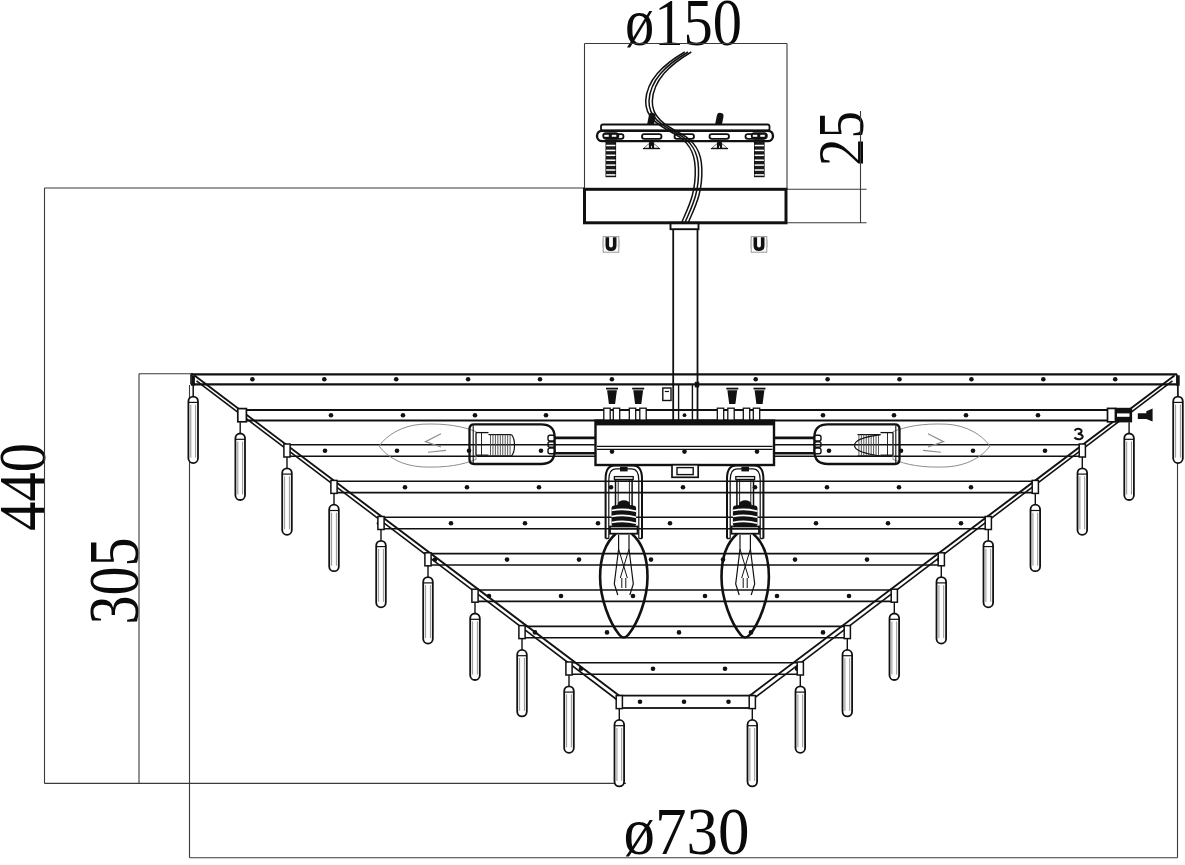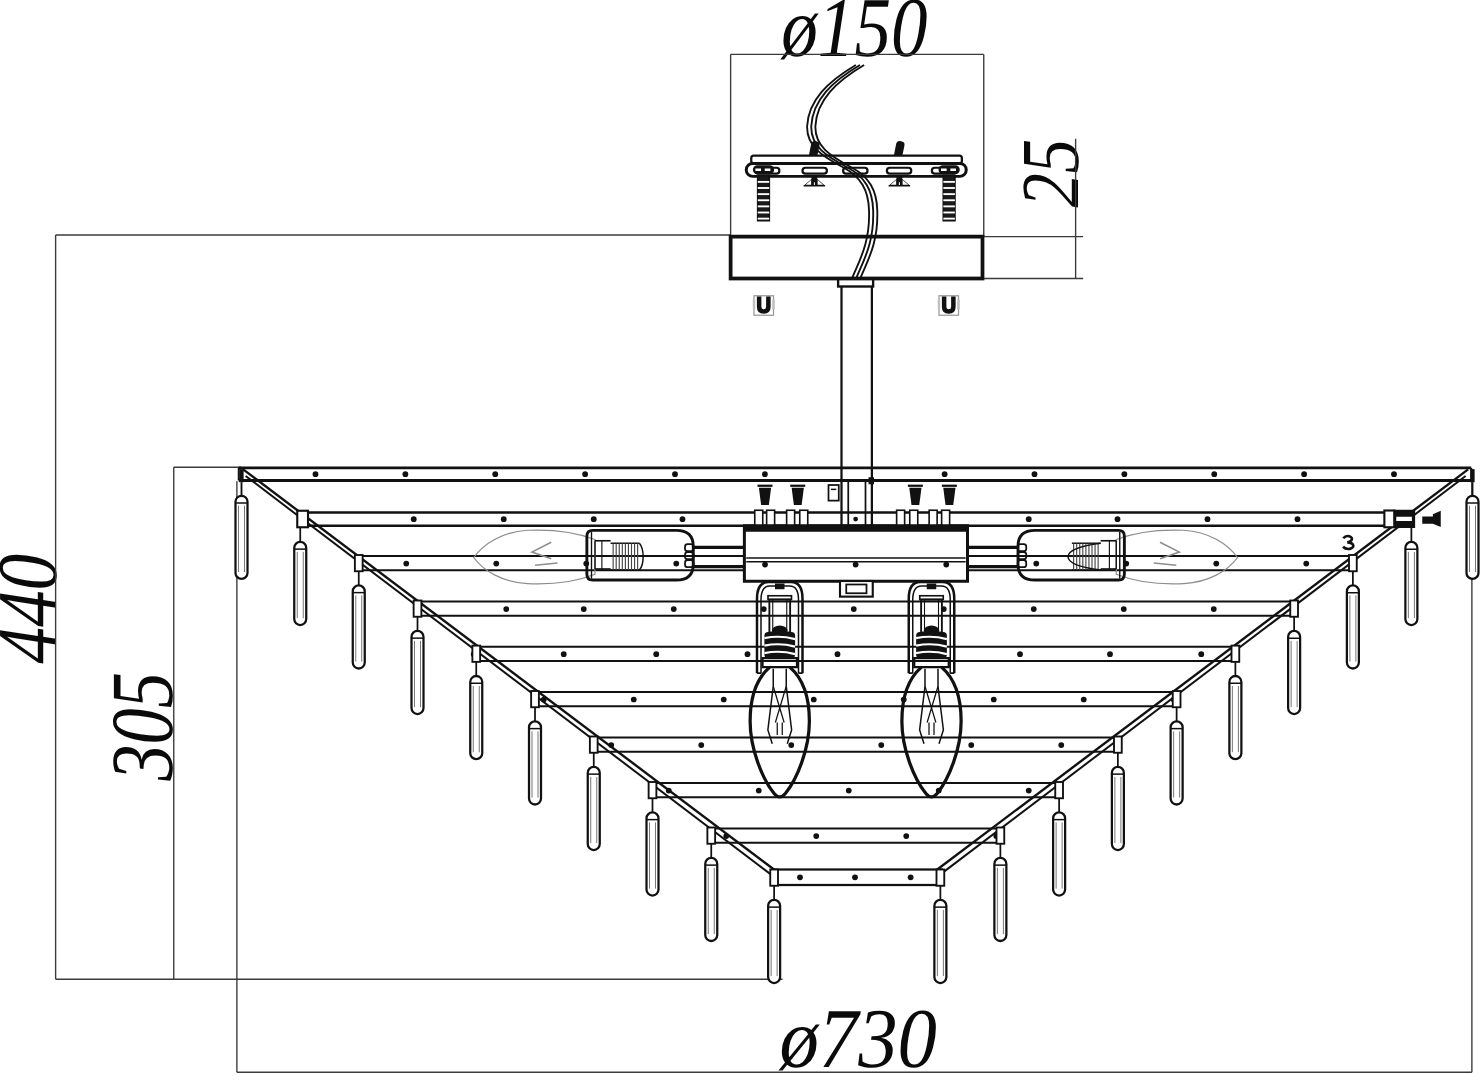--- a/index.html
+++ b/index.html
@@ -1,14 +1,14 @@
 <!DOCTYPE html>
 <html><head><meta charset="utf-8"><style>
 html,body{margin:0;padding:0;background:#fff;}
-#wrap{width:1185px;height:865px;position:relative;background:#fff;overflow:hidden;font-style:italic;}
+#wrap{width:1185px;height:865px;position:relative;background:#fff;overflow:hidden;}
 </style></head><body>
 <div id="wrap">
 <svg width="1185" height="865" viewBox="0 0 1185 865" xmlns="http://www.w3.org/2000/svg">
 <rect x="0" y="0" width="1185" height="865" fill="#ffffff"></rect>
 
 <g>
         <text x="683.5" y="45.0" font-family="Liberation Serif, serif" font-size="68" fill="#0a0a0a" text-anchor="middle" font-weight="normal" textLength="117" lengthAdjust="spacingAndGlyphs">ø150</text>
       </g>
 
 <g>

